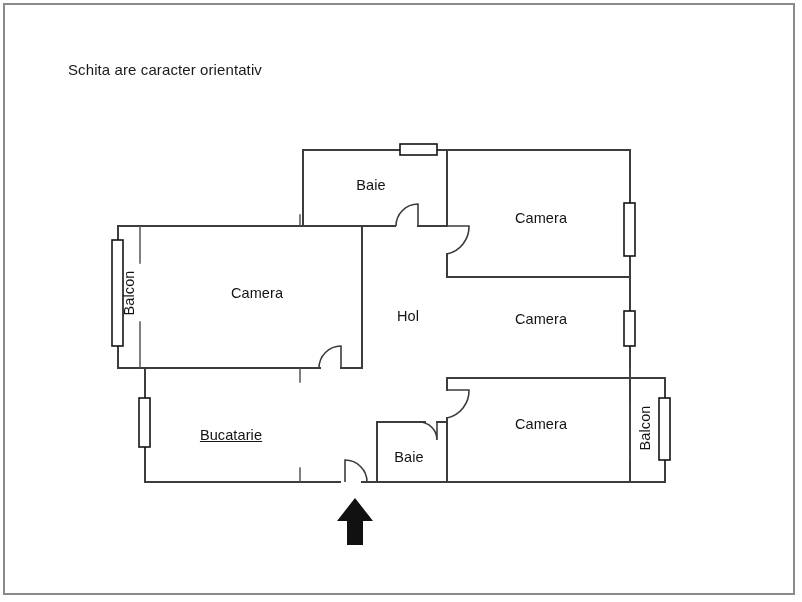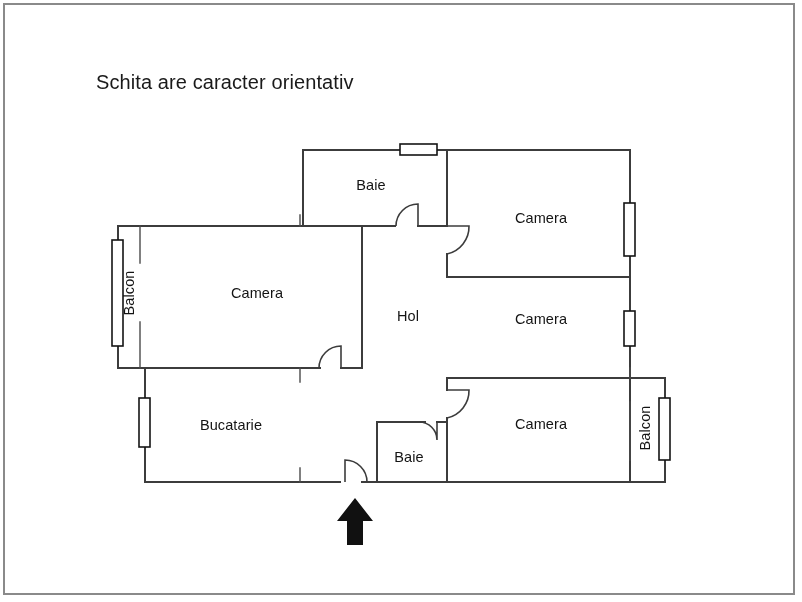--- a/index.html
+++ b/index.html
@@ -25,26 +25,25 @@
     top: 3px;
     width: 792px;
     height: 592px;
     border: 2px solid #8a8a8a;
     box-sizing: border-box;
     background: #ffffff;
   }
   #caption {
     position: absolute;
     left: 68px;
-    top: 71px;
-    font-size: 20px;
+    top: 61px;
+    font-size: 15px;
     color: #1a1a1a;
     white-space: nowrap;
     letter-spacing: 0.1px;
-    margin-left: 28px;
   }
   #plan {
     position: absolute;
     left: 0;
     top: 0;
     width: 802px;
     height: 602px;
   }
   .room-label {
     position: absolute;
@@ -174,21 +173,21 @@
       <path fill="#111111" stroke="none" d="M 355 498 L 373 521 L 363 521 L 363 545 L 347 545 L 347 521 L 337 521 Z"></path>
     </g>
   </svg>
 
   <div>
     <div class="room-label" style="left:371px; top:185px;">Baie</div>
     <div class="room-label" style="left:541px; top:218px;">Camera</div>
     <div class="room-label" style="left:257px; top:293px;">Camera</div>
     <div class="room-label" style="left:408px; top:316px;">Hol</div>
     <div class="room-label" style="left:541px; top:319px;">Camera</div>
-    <div class="room-label" style="left:231px; top:425px;">Bucatarie</div>
+    <div class="room-label" style="left:231px; top:435px;text-decoration:underline;">Bucatarie</div>
     <div class="room-label" style="left:409px; top:457px;">Baie</div>
     <div class="room-label" style="left:541px; top:424px;">Camera</div>
 
     <div class="room-label vertical" style="left:129px; top:293px;">Balcon</div>
     <div class="room-label vertical" style="left:645px; top:428px;">Balcon</div>
   </div>
 
 </div>
 
 </body></html>

